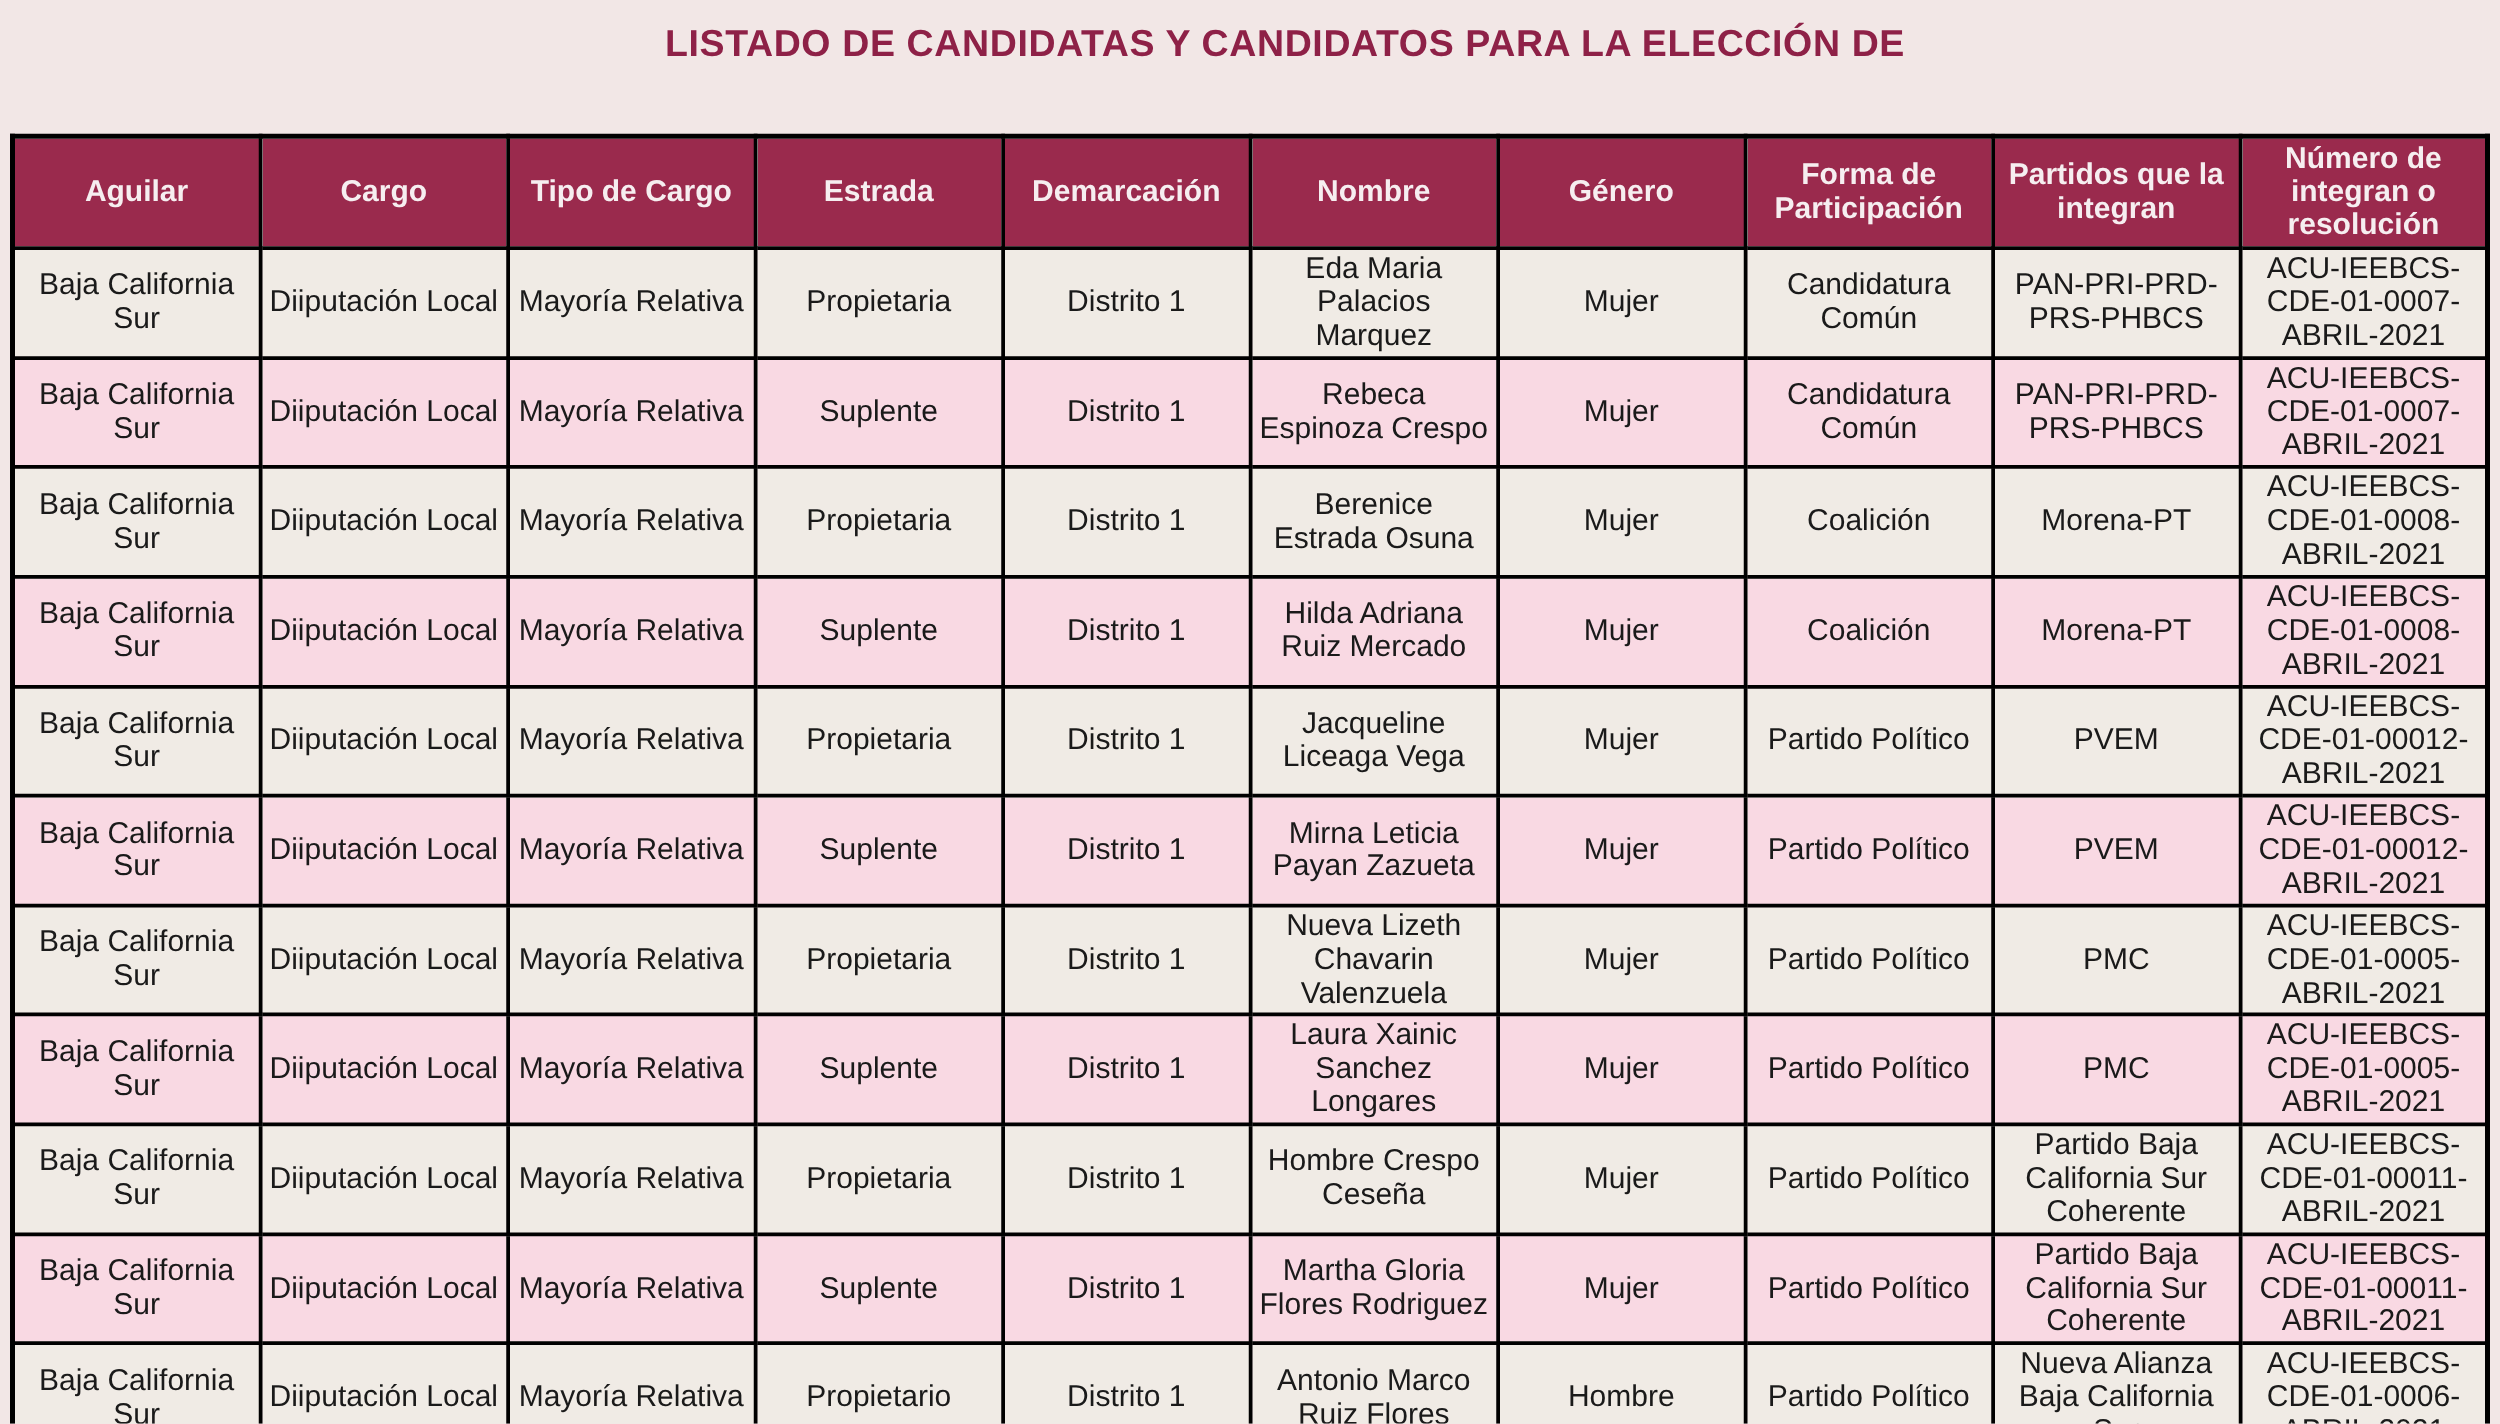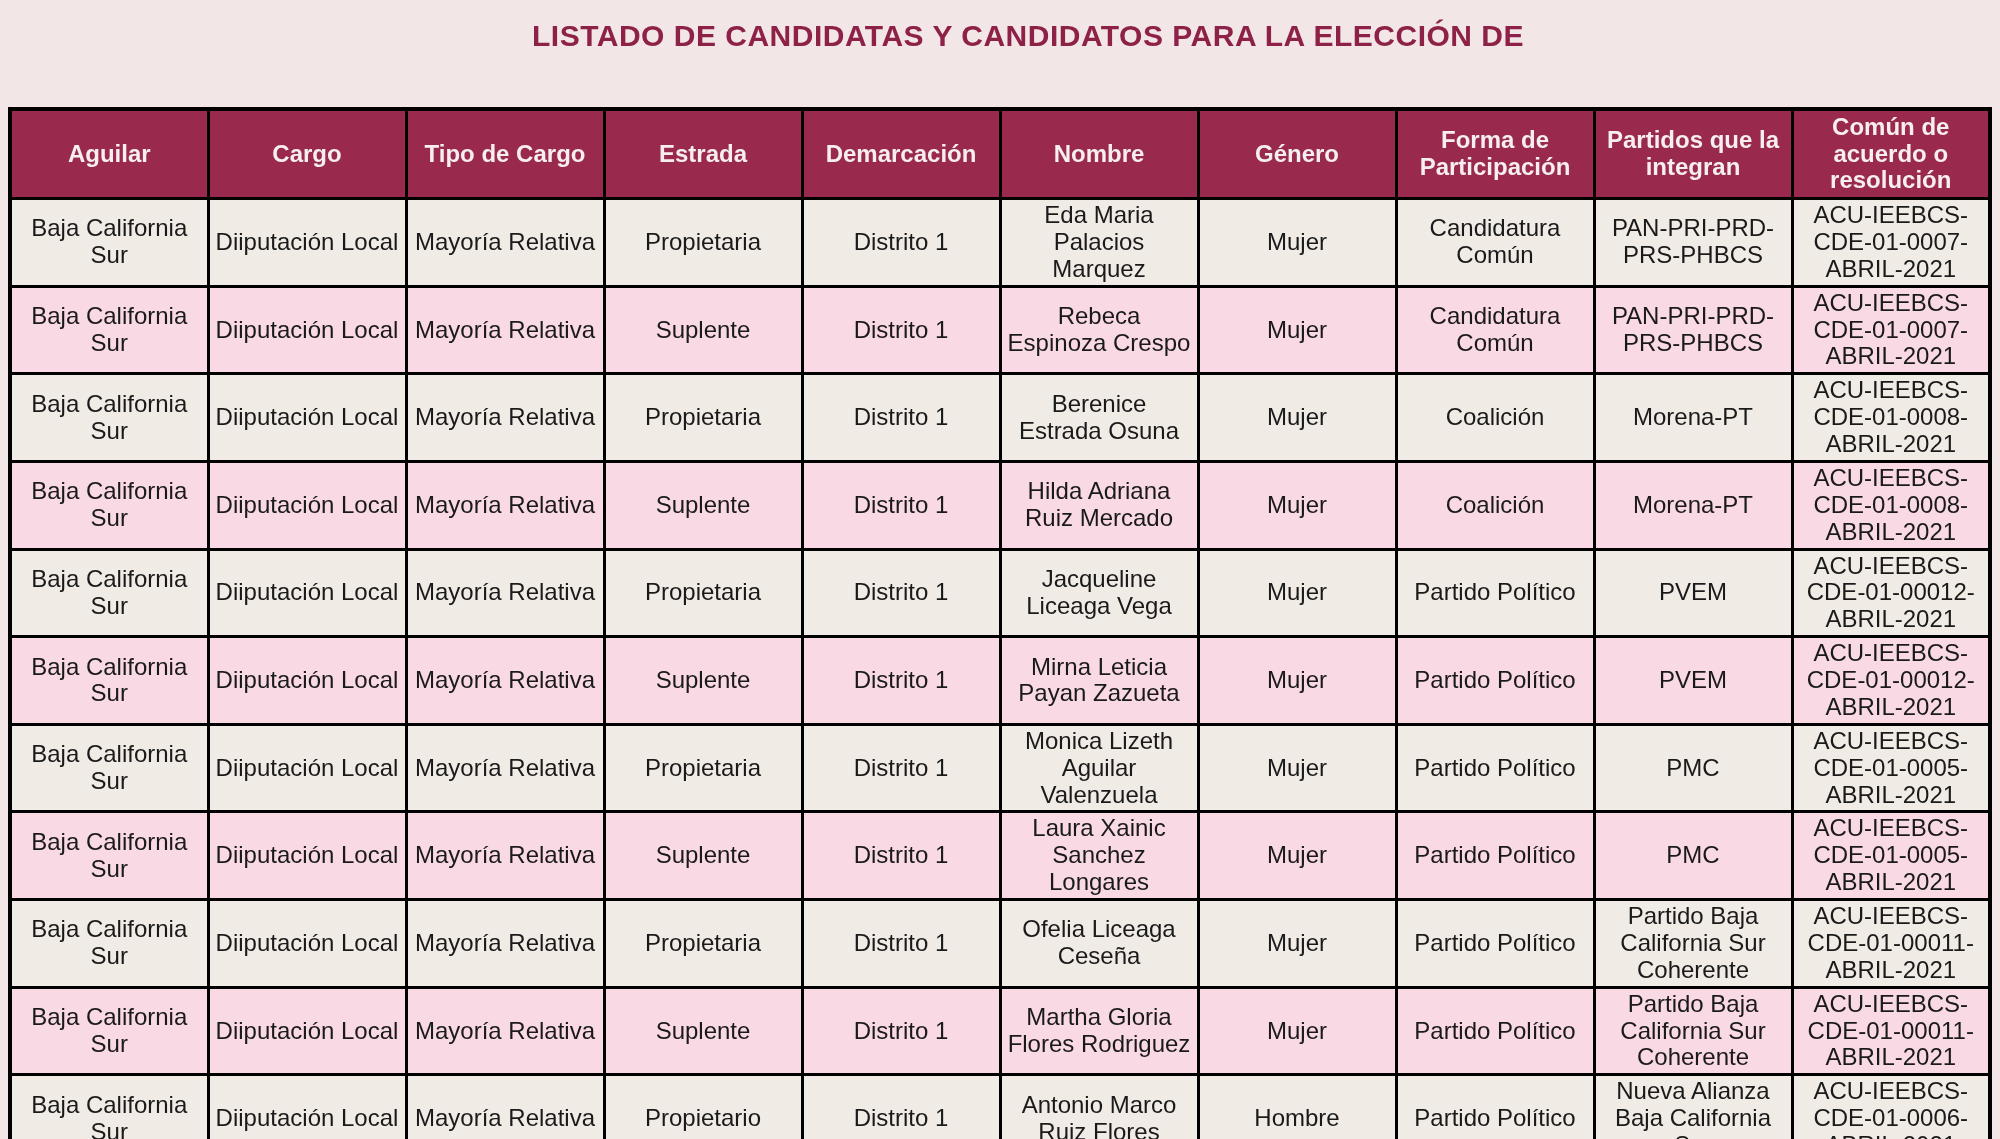--- a/index.html
+++ b/index.html
@@ -84,21 +84,21 @@
       <tr>
           <th>Aguilar</th>
           <th>Cargo</th>
           <th>Tipo de Cargo</th>
           <th>Estrada</th>
           <th>Demarcación</th>
           <th>Nombre</th>
           <th>Género</th>
           <th>Forma de Participación</th>
           <th>Partidos que la integran</th>
-          <th>Común de acuerdo o resolución</th>
+          <th>Número de integran o resolución</th>
         </tr>
     </thead>
     <tbody>
         <tr class="row-odd">
           <td>Baja California Sur</td>
           <td>Diiputación Local</td>
           <td>Mayoría Relativa</td>
           <td>Propietaria</td>
           <td>Distrito 1</td>
           <td>Eda Maria Palacios Marquez</td>
@@ -166,21 +166,21 @@
           <td>Partido Político</td>
           <td>PVEM</td>
           <td>ACU-IEEBCS-CDE-01-00012-ABRIL-2021</td>
         </tr>
         <tr class="row-odd">
           <td>Baja California Sur</td>
           <td>Diiputación Local</td>
           <td>Mayoría Relativa</td>
           <td>Propietaria</td>
           <td>Distrito 1</td>
-          <td>Monica Lizeth Aguilar Valenzuela</td>
+          <td>Nueva Lizeth Chavarin Valenzuela</td>
           <td>Mujer</td>
           <td>Partido Político</td>
           <td>PMC</td>
           <td>ACU-IEEBCS-CDE-01-0005-ABRIL-2021</td>
         </tr>
         <tr class="row-even">
           <td>Baja California Sur</td>
           <td>Diiputación Local</td>
           <td>Mayoría Relativa</td>
           <td>Suplente</td>
@@ -190,21 +190,21 @@
           <td>Partido Político</td>
           <td>PMC</td>
           <td>ACU-IEEBCS-CDE-01-0005-ABRIL-2021</td>
         </tr>
         <tr class="row-odd">
           <td>Baja California Sur</td>
           <td>Diiputación Local</td>
           <td>Mayoría Relativa</td>
           <td>Propietaria</td>
           <td>Distrito 1</td>
-          <td>Ofelia Liceaga Ceseña</td>
+          <td>Hombre Crespo Ceseña</td>
           <td>Mujer</td>
           <td>Partido Político</td>
           <td>Partido Baja California Sur Coherente</td>
           <td>ACU-IEEBCS-CDE-01-00011-ABRIL-2021</td>
         </tr>
         <tr class="row-even">
           <td>Baja California Sur</td>
           <td>Diiputación Local</td>
           <td>Mayoría Relativa</td>
           <td>Suplente</td>

